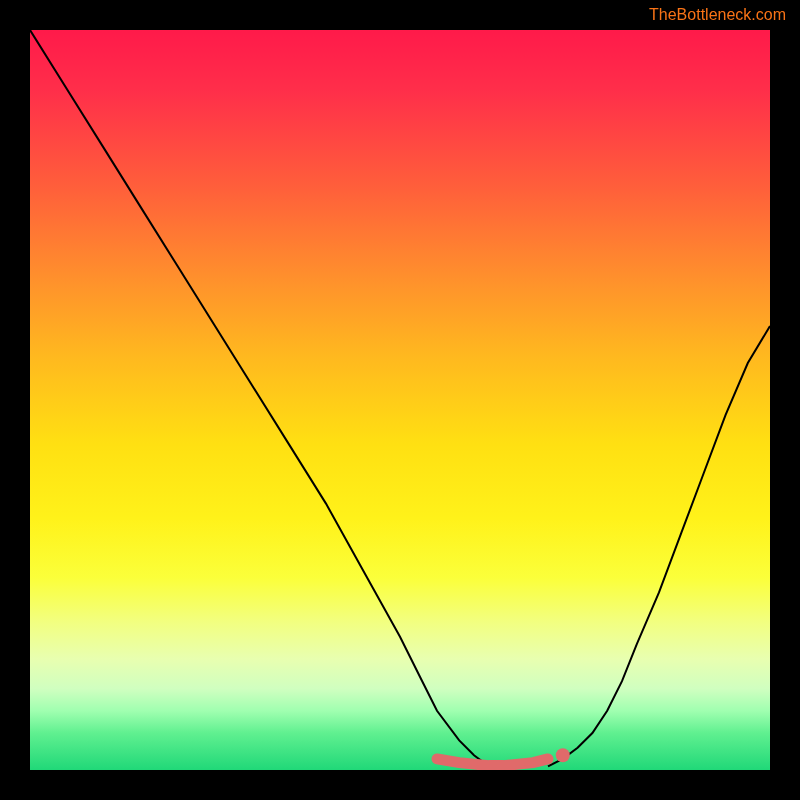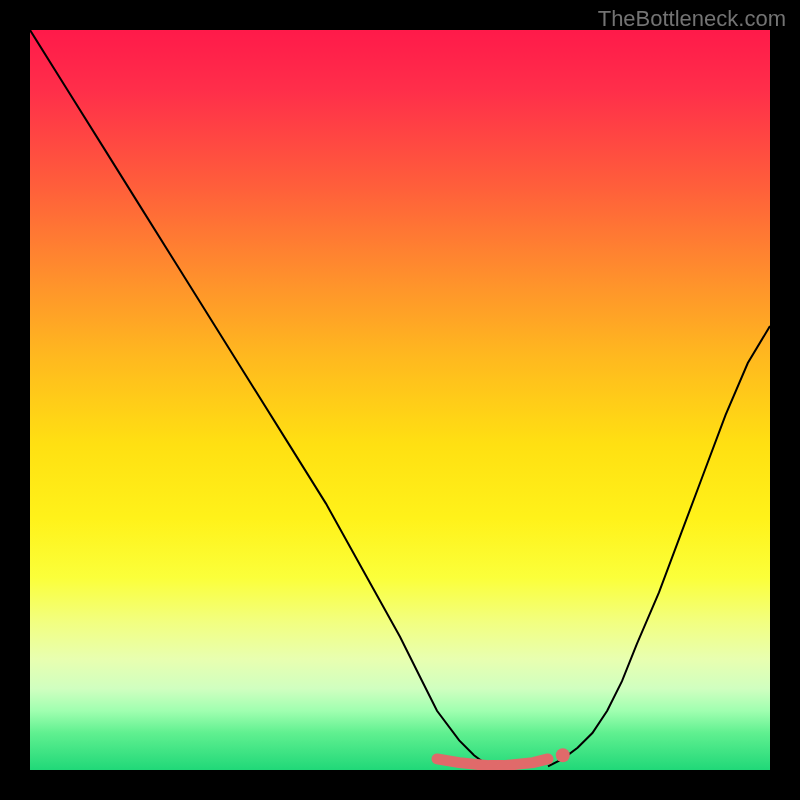--- a/index.html
+++ b/index.html
@@ -7,22 +7,22 @@
     width: 800px;
     height: 800px;
     background: #000;
     position: relative;
     font-family: Arial, sans-serif;
   }
   .attribution {
     position: absolute;
     top: 6px;
     right: 14px;
-    color: #737373;
-    font-size: 22px;
+    color: #f97316;
+    font-size: 16px;
     font-weight: 500;
     z-index: 10;
   }
   .plot-area {
     position: absolute;
     left: 30px;
     top: 30px;
     width: 740px;
     height: 740px;
     overflow: hidden;

